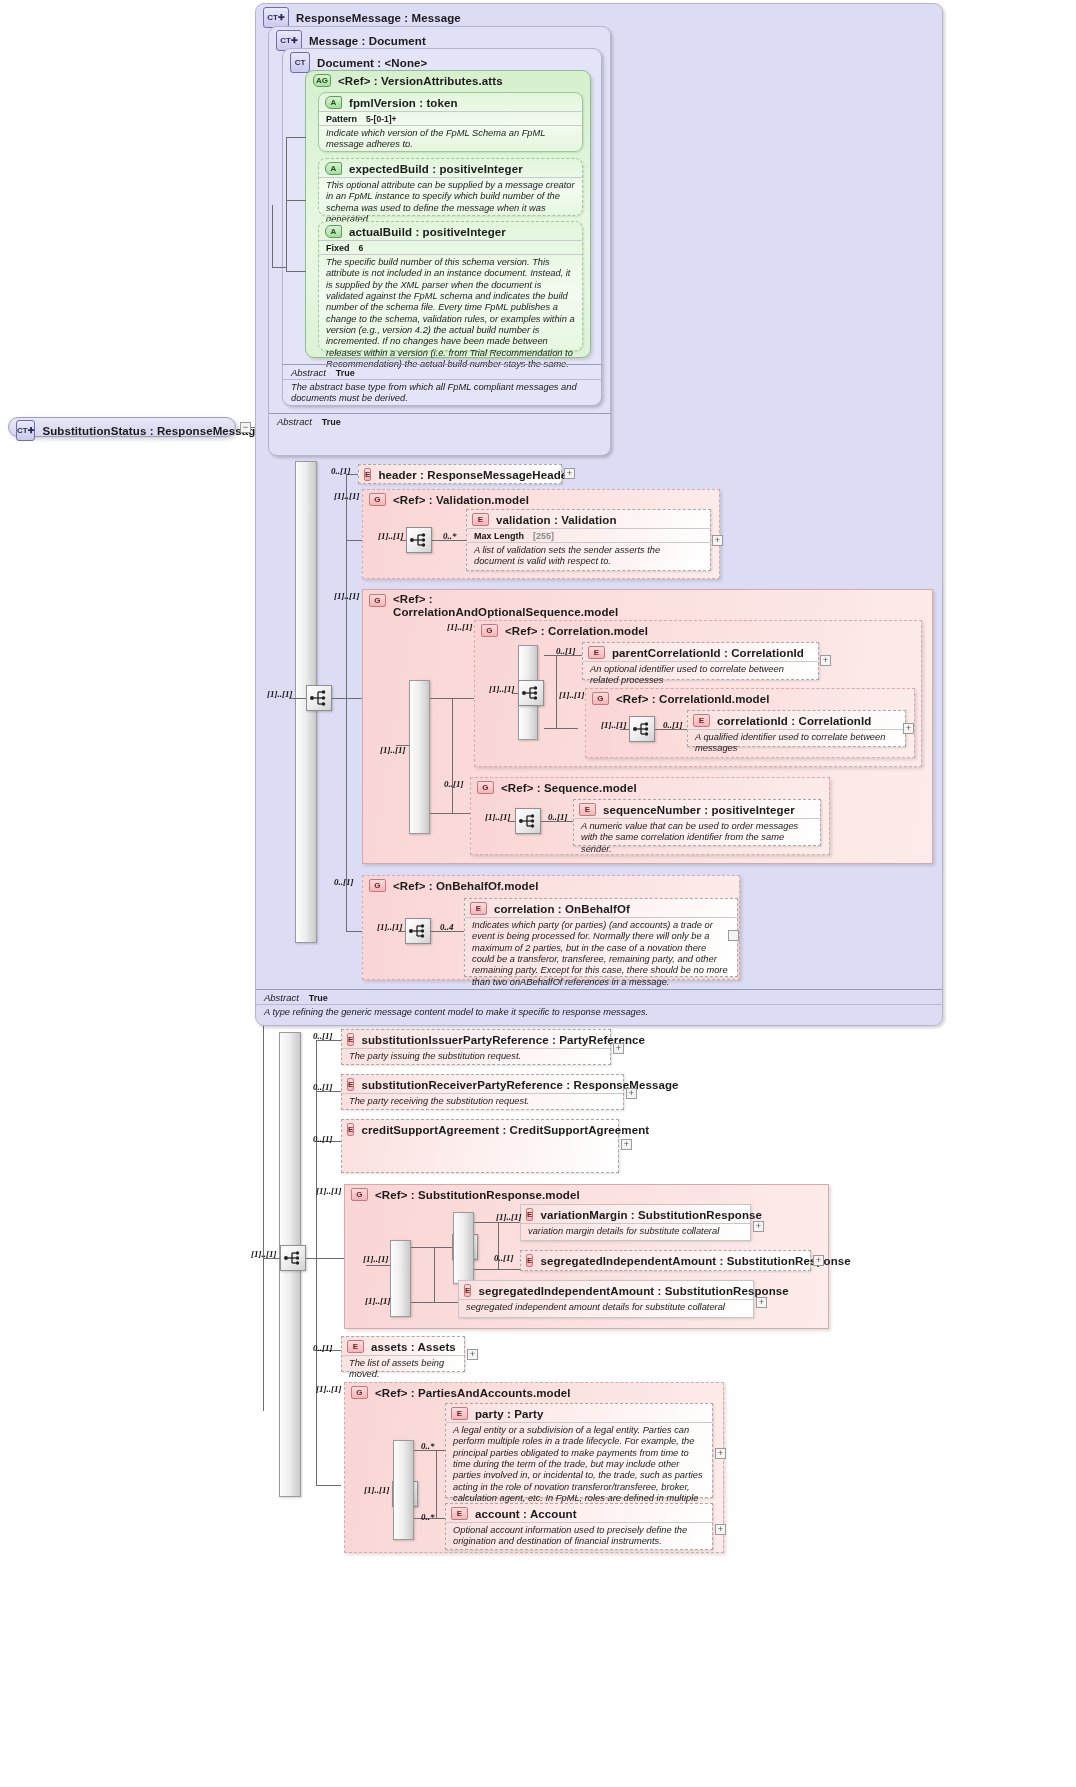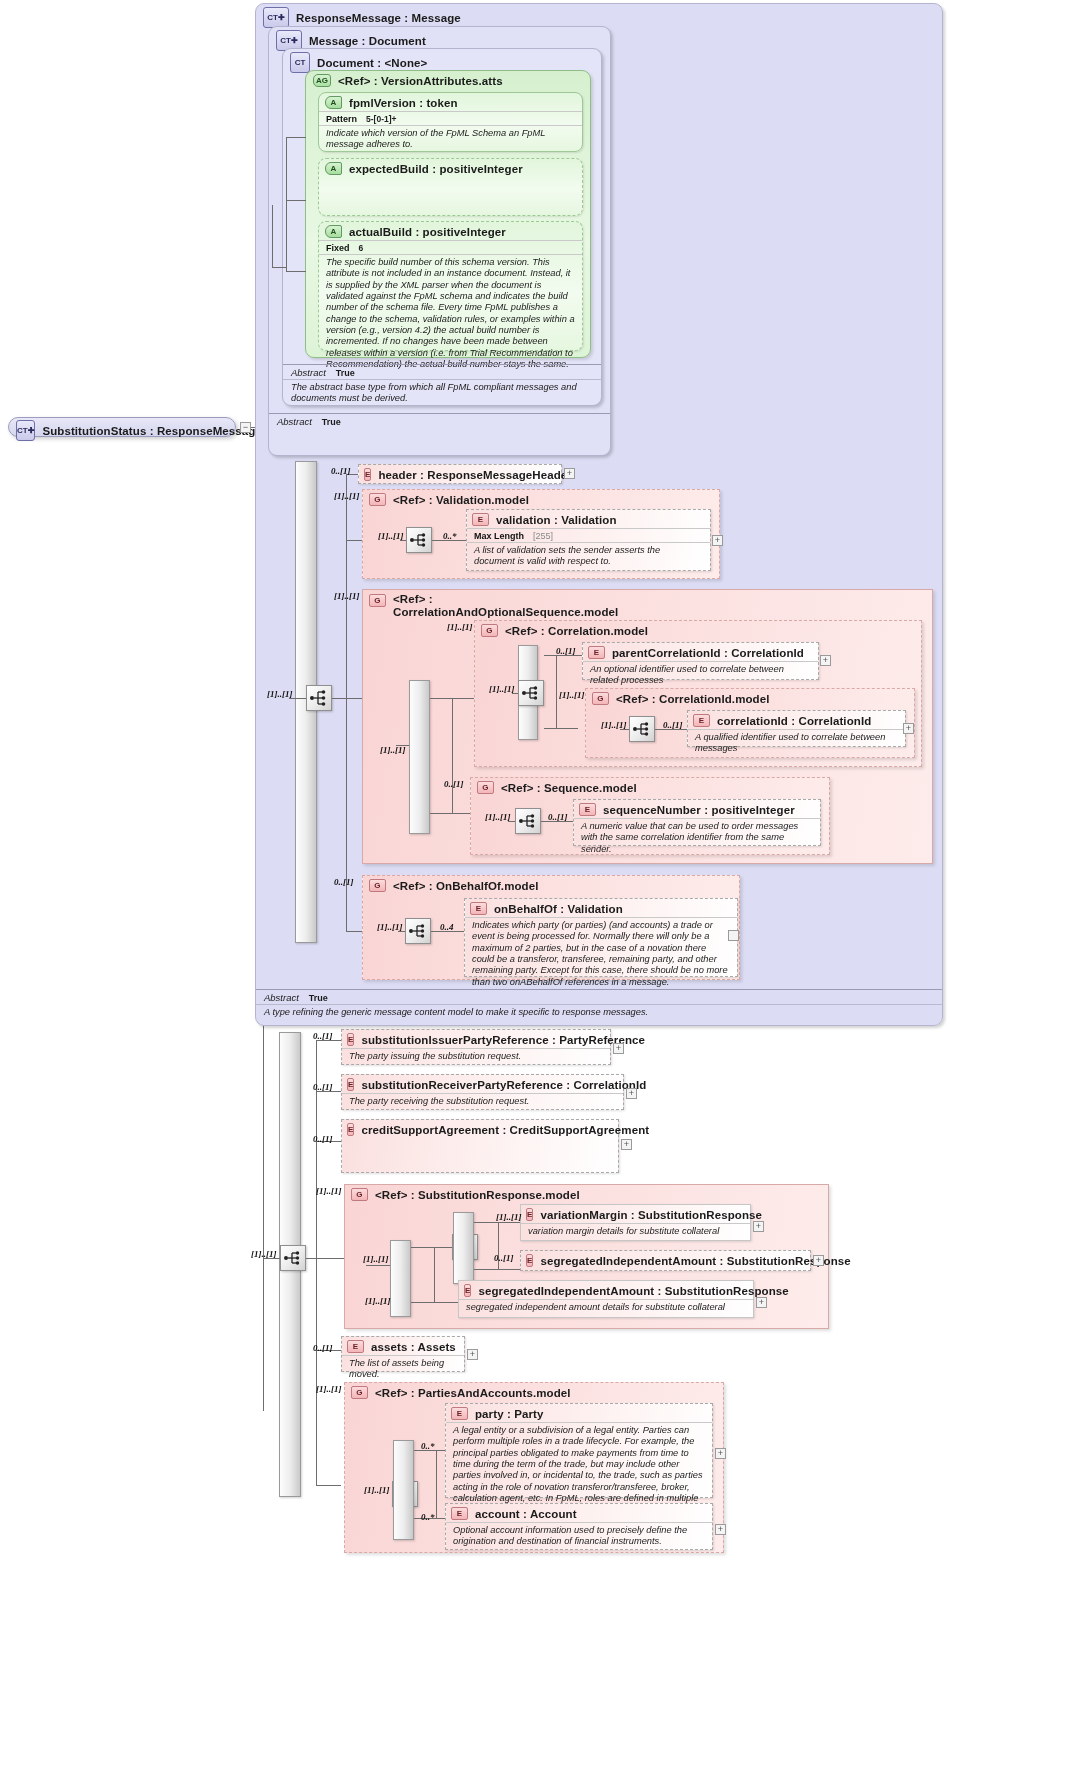--- a/index.html
+++ b/index.html
@@ -94,21 +94,21 @@
 
   
   .facet{
     font-style:italic;font-size:9.5px;
     padding:1px 6px 1px 7px;
     border-top:1px solid #c9c9c9;
     white-space:nowrap;
   }
   .facet b{font-style:normal;font-weight:bold;font-size:9px;color:#111;}
   .facet .fval{font-style:normal;font-weight:bold;font-size:8.5px;color:#222;padding-left:9px;}
-  .facet .fval.grey{color:#8a8a8a;font-weight:normal;font-size:9px;}
+  .facet .fval.grey{color:#8a8a8a;font-weight:bold;font-size:9px;}
   .desc{
     font-style:italic;font-size:9.3px;line-height:1.22;
     padding:2px 7px 3px 7px;
     border-top:1px solid #c9c9c9;
     color:#1c1c1c;
   }
 
   
   .abstractrow{
     border-top:1px solid #9a9ab5;
@@ -215,20 +215,21 @@
       <b>Pattern</b><span class="fval">5-[0-1]+</span>
     </div>
     <div class="desc">Indicate which version of the FpML Schema an FpML message adheres to.</div>
   </div>
 
   <div class="abs attr dashed" style="left:318px;top:158px;width:265px;height:58px;">
     <div class="boxhead" style="padding:3px 7px 2px 6px;">
       <span class="badge badge-a">A</span>
       <span>expectedBuild : positiveInteger</span>
     </div>
+    <div class="desc">This optional attribute can be supplied by a message creator in an FpML instance to specify which build number of the schema was used to define the message when it was generated.</div>
   </div>
 
   <div class="abs attr dashed" style="left:318px;top:221px;width:265px;height:130px;">
     <div class="boxhead" style="padding:3px 7px 2px 6px;">
       <span class="badge badge-a">A</span>
       <span>actualBuild : positiveInteger</span>
     </div>
     <div class="facet">
       <b>Fixed</b><span class="fval">6</span>
     </div>
@@ -472,21 +473,21 @@
       <circle cx="16.5" cy="17" r="1.7" fill="#222"></circle>
     </svg>
   </div>
   <div class="occ" style="left:377px;top:922px;">[1]..[1]</div>
   <div class="abs ln lnh" style="left:398px;top:931px;width:7px;"></div>
   <div class="abs ln lnh" style="left:431px;top:931px;width:33px;"></div>
 
   <div class="abs elem dashed" style="left:464px;top:898px;width:274px;height:79px;">
     <div class="boxhead" style="padding:3px 6px 2px 5px;">
       <span class="badge badge-e">E</span>
-      <span>onBehalfOf : Validation</span>
+      <span>correlation : OnBehalfOf</span>
     </div>
     <div class="desc">Indicates which party (or parties) (and accounts) a trade or event is being processed for. Normally there will only be a maximum of 2 parties, but in the case of a novation there could be a transferor, transferee, remaining party, and other remaining party. Except for this case, there should be no more than two onABehalfOf references in a message.</div>
   </div>
   <div class="occ" style="left:440px;top:922px;">0..4</div>
   <div class="abs toggle" style="left:728px;top:930px;"></div>
 
   <div class="abs" style="left:256px;top:989px;width:686px;height:35px;">
     <div class="abstractrow">
       <i>Abstract</i><b>True</b>
     </div>
@@ -524,21 +525,21 @@
       <span>substitutionIssuerPartyReference : PartyReference</span>
     </div>
     <div class="desc">The party issuing the substitution request.</div>
   </div>
   <div class="occ" style="left:313px;top:1031px;">0..[1]</div>
   <div class="abs toggle" style="left:613px;top:1043px;">+</div>
 
   <div class="abs elem dashed" style="left:341px;top:1074px;width:283px;height:36px;">
     <div class="boxhead" style="padding:3px 6px 2px 5px;">
       <span class="badge badge-e">E</span>
-      <span>substitutionReceiverPartyReference : CorrelationId</span>
+      <span>substitutionReceiverPartyReference : ResponseMessage</span>
     </div>
     <div class="desc">The party receiving the substitution request.</div>
   </div>
   <div class="occ" style="left:313px;top:1082px;">0..[1]</div>
   <div class="abs toggle" style="left:626px;top:1088px;">+</div>
 
   <div class="abs elem dashed" style="left:341px;top:1119px;width:278px;height:54px;">
     <div class="boxhead" style="padding:3px 6px 2px 5px;">
       <span class="badge badge-e">E</span>
       <span>creditSupportAgreement : CreditSupportAgreement</span>

